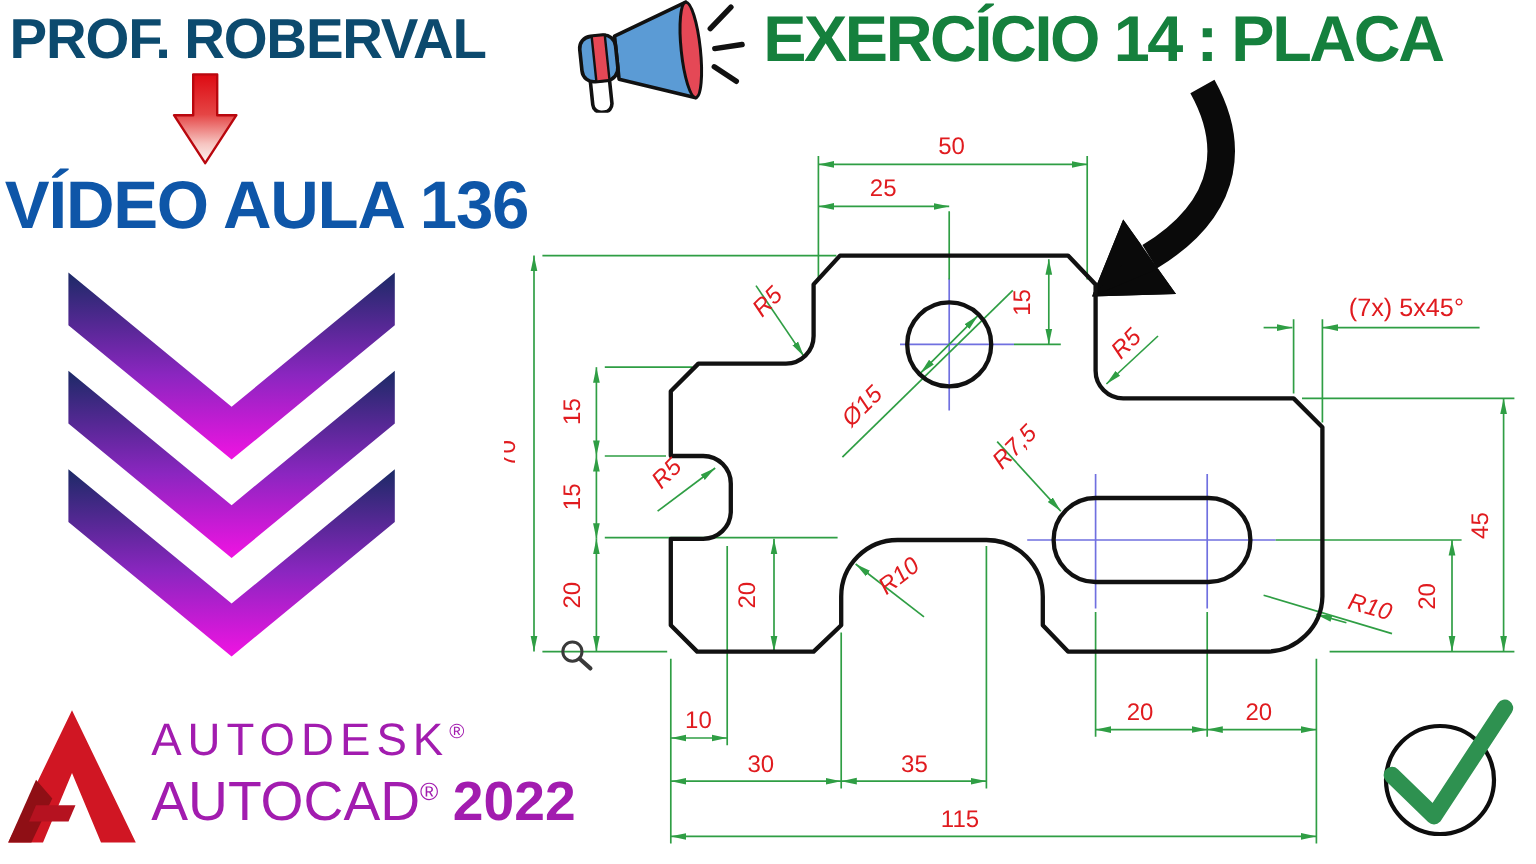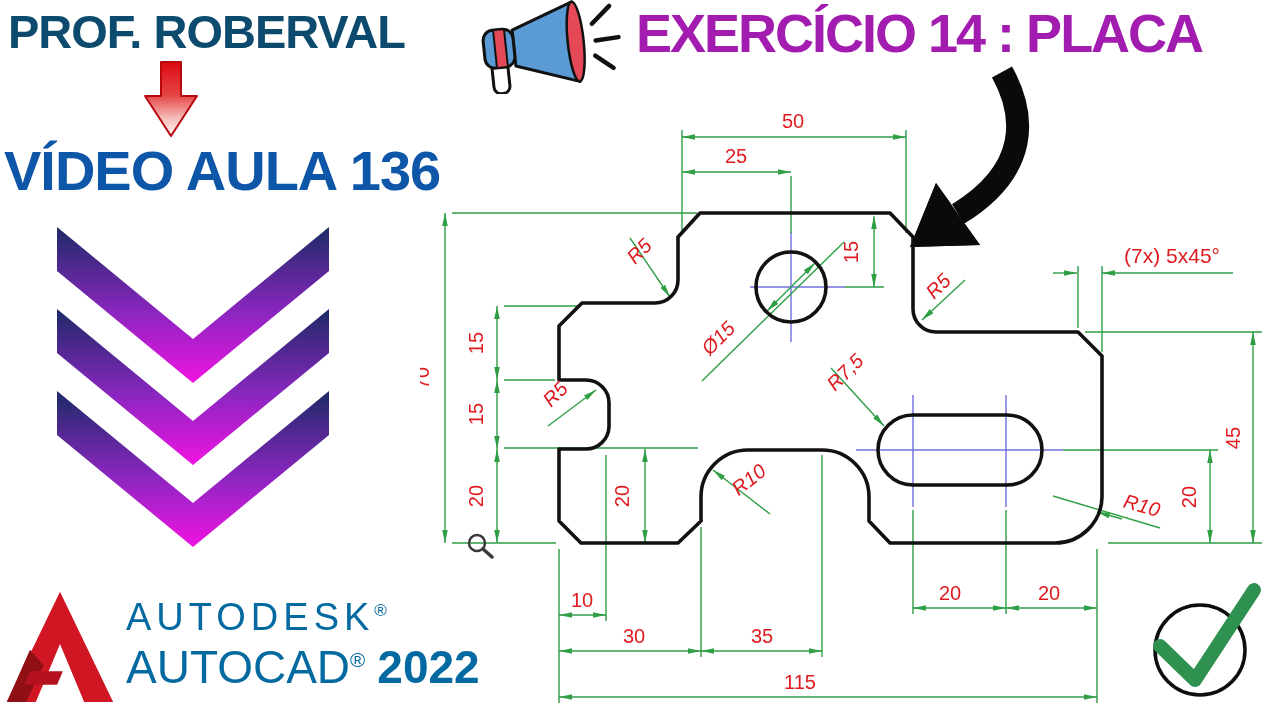--- a/index.html
+++ b/index.html
@@ -1,23 +1,23 @@
 <!DOCTYPE html>
 <html><head>
 <meta charset="utf-8">
 <style>
   html,body{margin:0;padding:0;background:#888;}
   .canvas{position:relative;width:1280px;height:720px;background:#ffffff;overflow:hidden;
           font-family:"Liberation Sans",sans-serif;}
   .abs{position:absolute;}
   .prof-name{left:8px;top:4px;font-size:47px;font-weight:700;letter-spacing:-1px;color:#0c4a6e;white-space:nowrap;text-align:center;}
   .video-title{left:4px;top:138px;font-size:56px;font-weight:800;letter-spacing:-1px;color:#0e56a8;white-space:nowrap;}
-  .exercise-title{left:636px;top:2px;font-size:54px;font-weight:800;letter-spacing:-2px;color:#a21caf;white-space:nowrap;}
+  .exercise-title{left:636px;top:2px;font-size:54px;font-weight:800;letter-spacing:-2px;color:#15803d;white-space:nowrap;}
   .adsk{left:6px;top:588px;display:flex;align-items:flex-start;}
-  .adsk-text{margin-left:12px;color:#0369a1;}
+  .adsk-text{margin-left:12px;color:#a21caf;}
   .adsk-line1{font-size:38px;letter-spacing:5px;font-weight:400;margin-top:8px;white-space:nowrap;}
   .adsk-line2{font-size:46px;margin-top:1px;white-space:nowrap;}
   .adsk-line2 .prod{font-weight:400;letter-spacing:0;}
   .adsk-line2 .yr{font-weight:700;margin-left:12px;}
   sup{font-size:45%;}
   
   .dt{font-family:"Liberation Sans",sans-serif;font-size:20px;fill:#e01b1f;text-anchor:middle;}
   .di{font-style:italic;}
   .note{font-size:21px;}
   .thin{stroke:#2f9e44;stroke-width:1.4;fill:none;}

